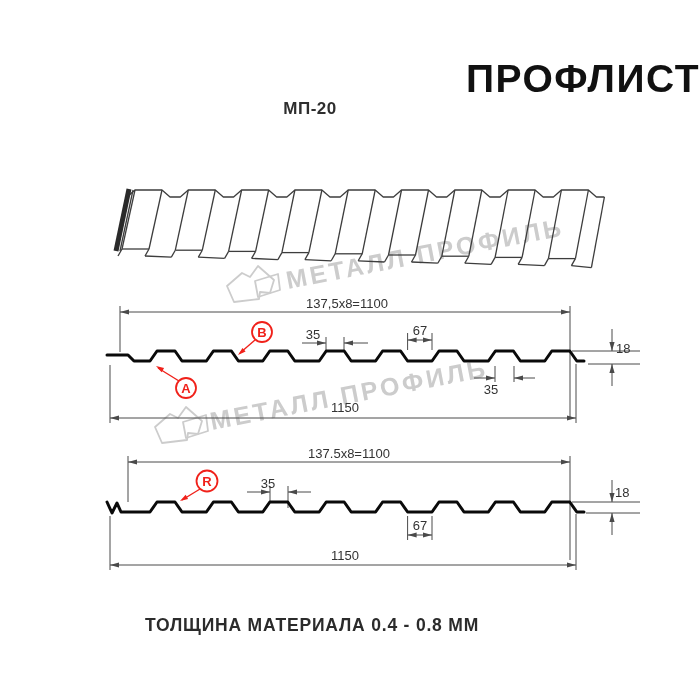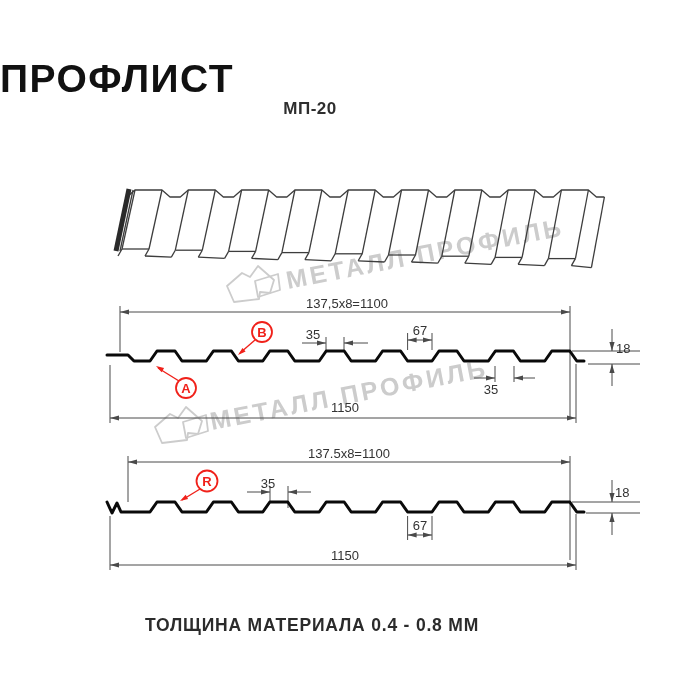--- a/index.html
+++ b/index.html
@@ -1,18 +1,18 @@
 <!DOCTYPE html>
 <html><head>
 <meta charset="utf-8">
 <style>
   html,body{margin:0;padding:0;background:#ffffff;}
   .page{position:relative;width:700px;height:700px;background:#fff;overflow:hidden;
         font-family:"Liberation Sans", sans-serif;}
-  .title{position:absolute;left:0;top:57px;width:700px;text-align:left;
+  .title{position:absolute;left:0;top:57px;width:700px;text-align:right;
          font-size:39px;font-weight:800;letter-spacing:1.5px;color:#111;}
   .subtitle{position:absolute;left:0;top:99px;width:620px;text-align:center;
             font-size:17px;font-weight:700;letter-spacing:0.5px;color:#2e2e2e;}
   .footer{position:absolute;left:0;top:615px;width:624px;text-align:center;
           font-size:17.5px;font-weight:700;letter-spacing:0.8px;color:#2b2b2b;}
   svg{position:absolute;left:0;top:0;}
   .dimtxt{font-family:"Liberation Sans",sans-serif;font-size:13px;fill:#333;}
   .mark{font-family:"Liberation Sans",sans-serif;font-size:13px;font-weight:bold;}
   .wmtxt{font-family:"Liberation Sans",sans-serif;font-size:25px;font-weight:800;
          letter-spacing:3px;}

